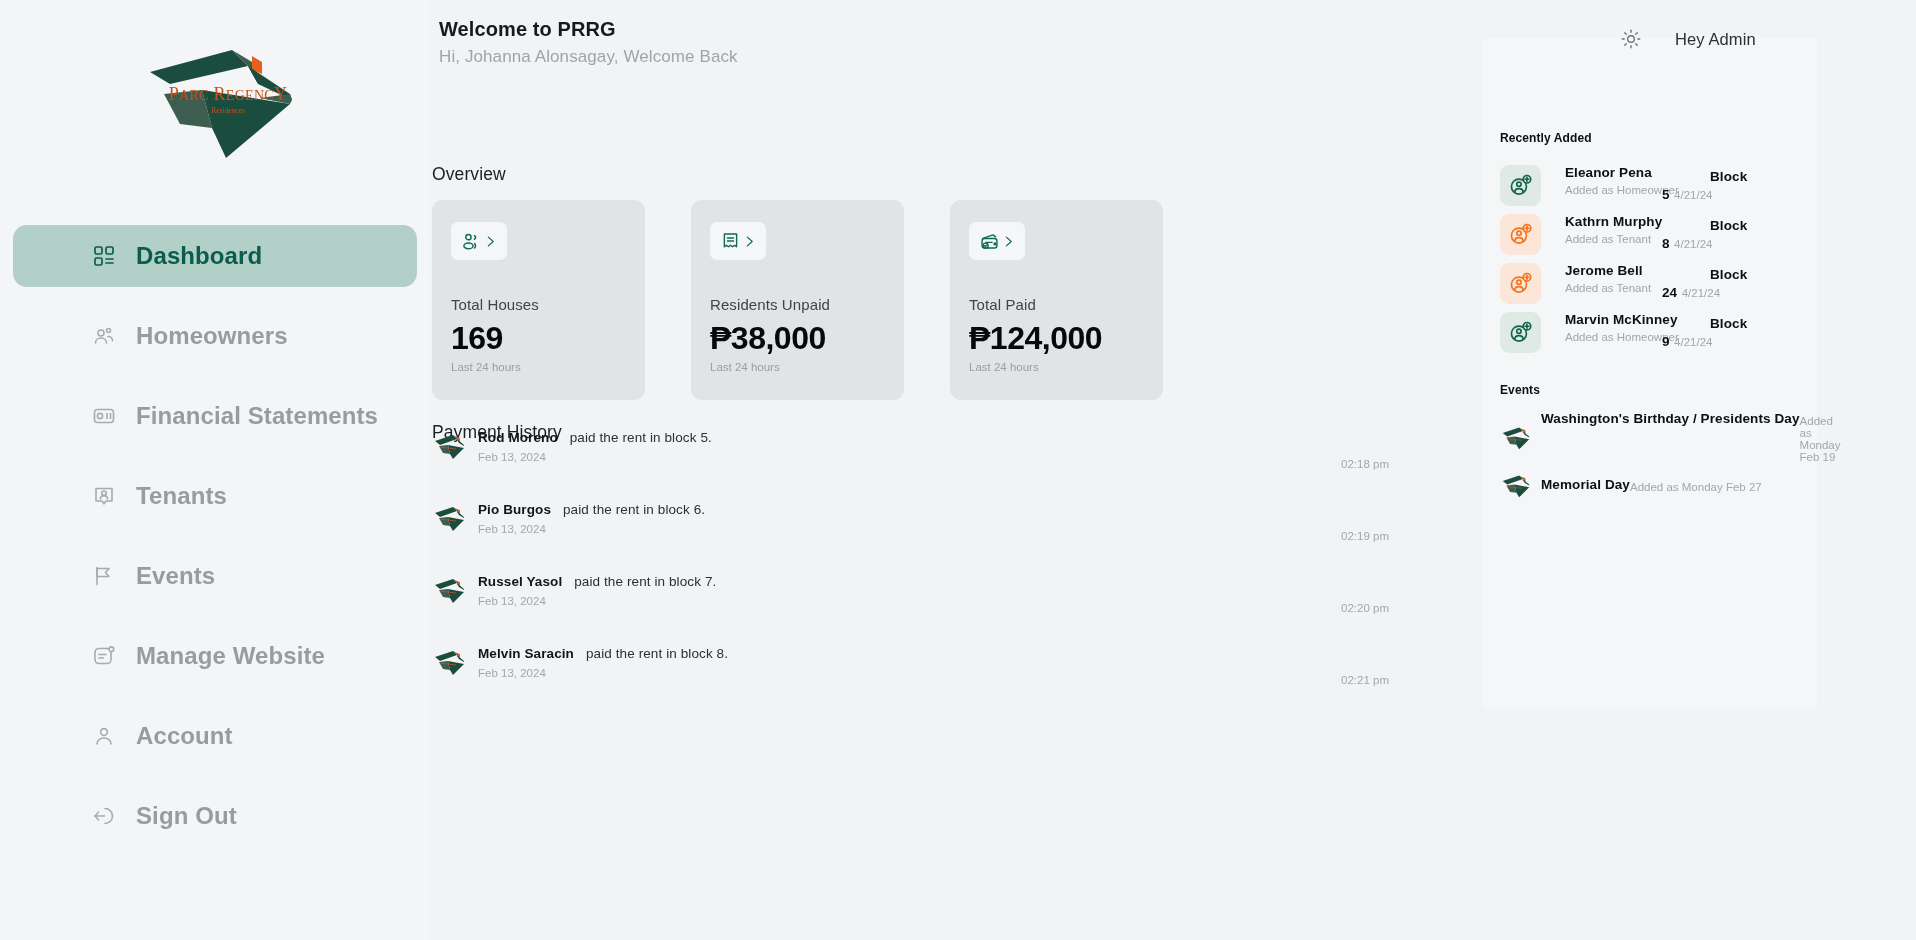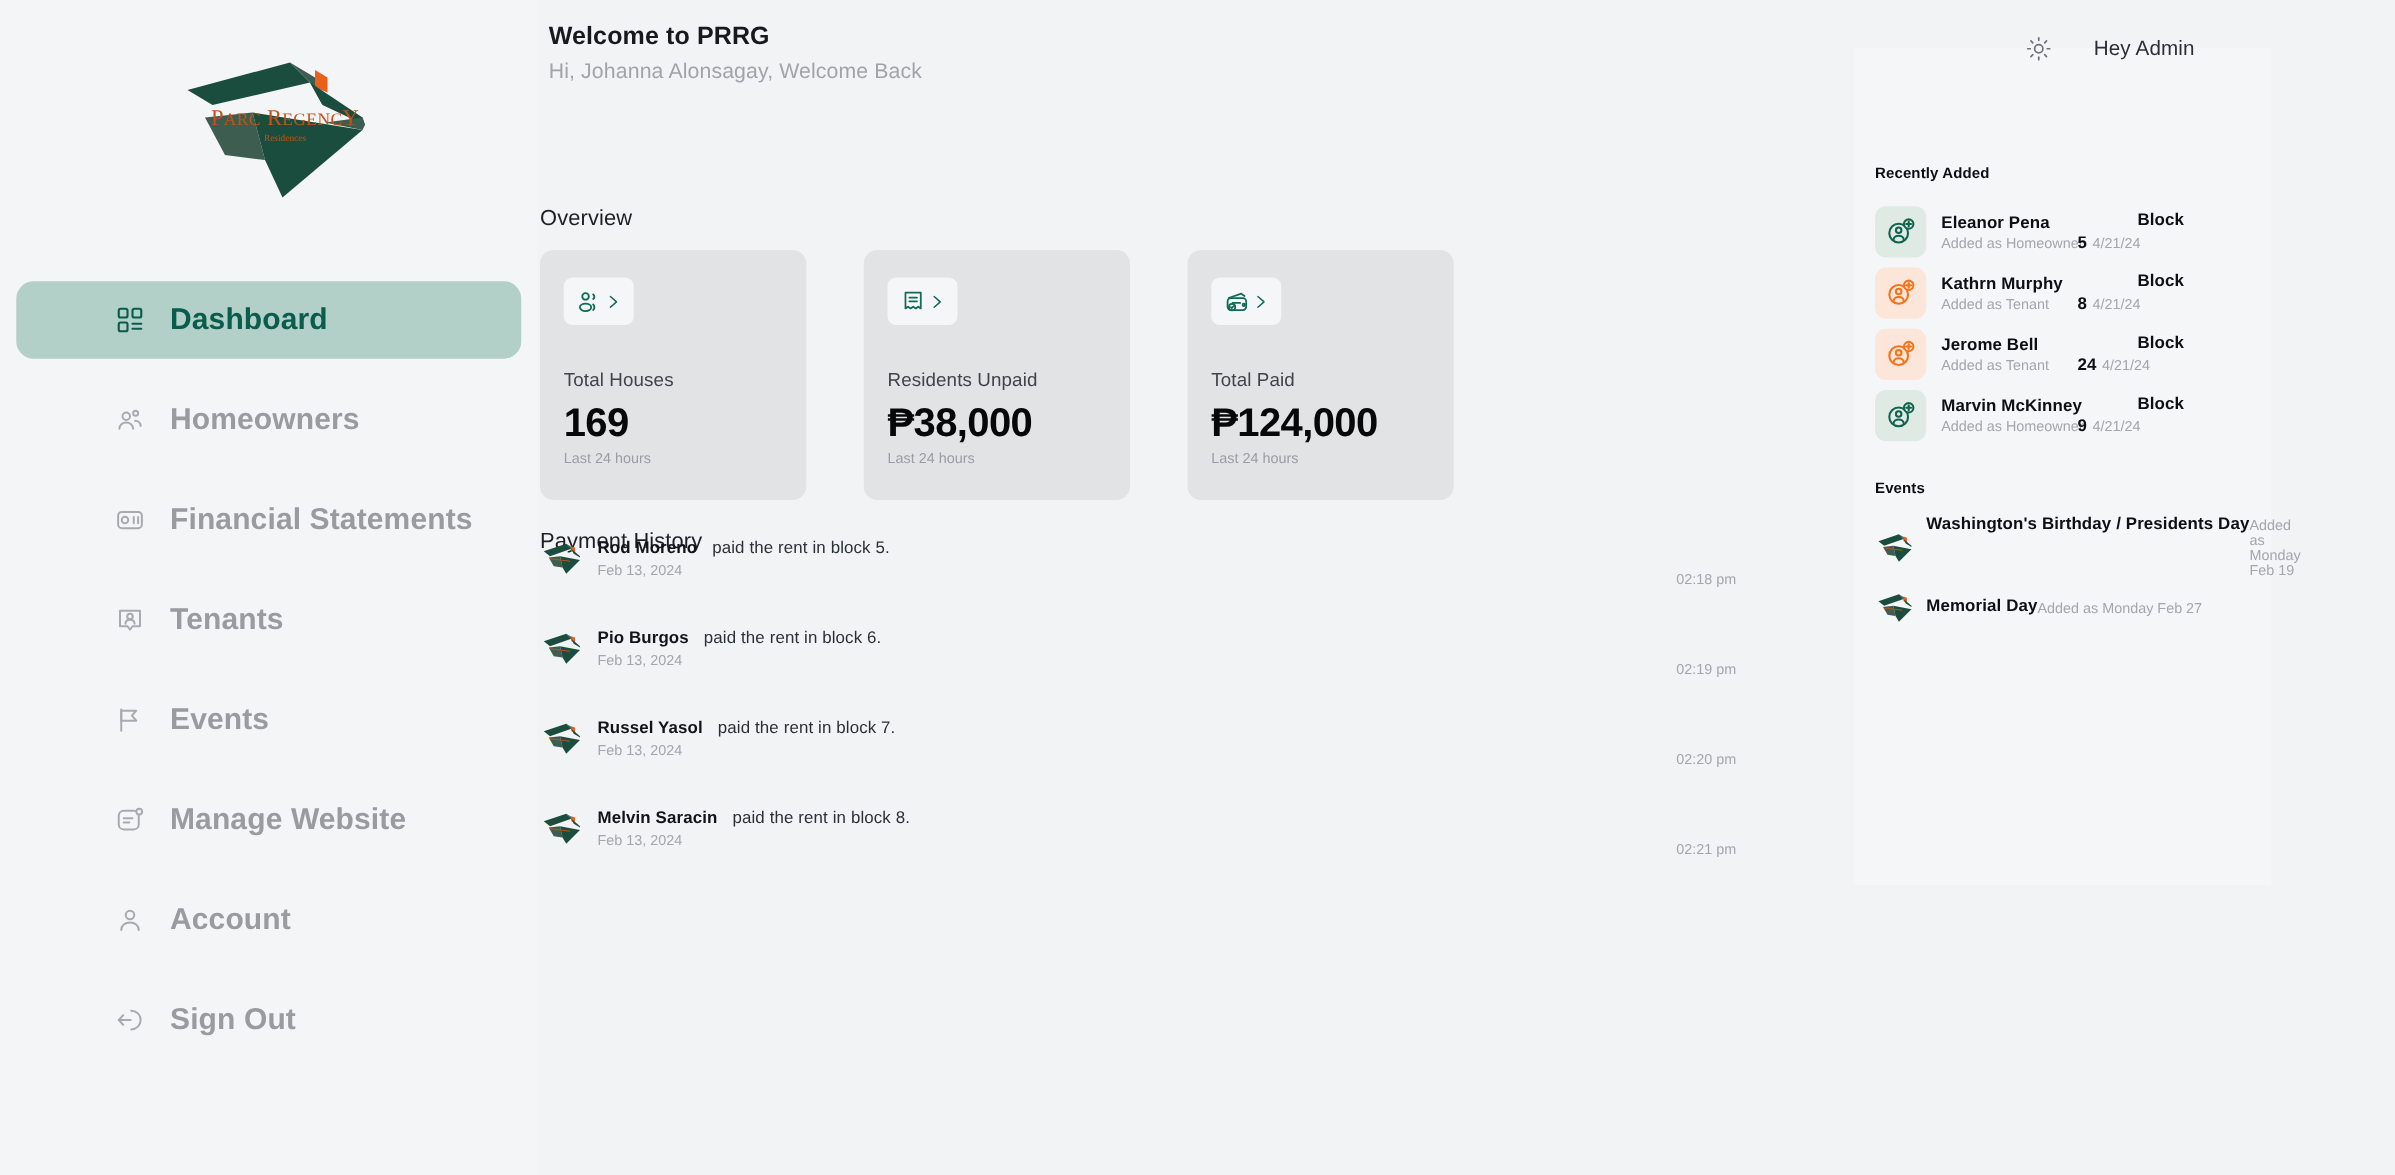--- a/index.html
+++ b/index.html
@@ -241,21 +241,22 @@
     position: absolute;
     left: 17px;
     top: 127px;
     width: 310px;
   }
   .ra-row {
     position: relative;
     height: 41px;
     margin-bottom: 8px;
     display: flex;
-    align-items: center;
+    align-items: flex-start;
+    gap: 12px;
   }
   .ra-avatar {
     width: 41px; height: 41px;
     border-radius: 9px;
     display: flex;
     align-items: center;
     justify-content: center;
     flex: 0 0 41px;
     margin-right: 12px;
   }

